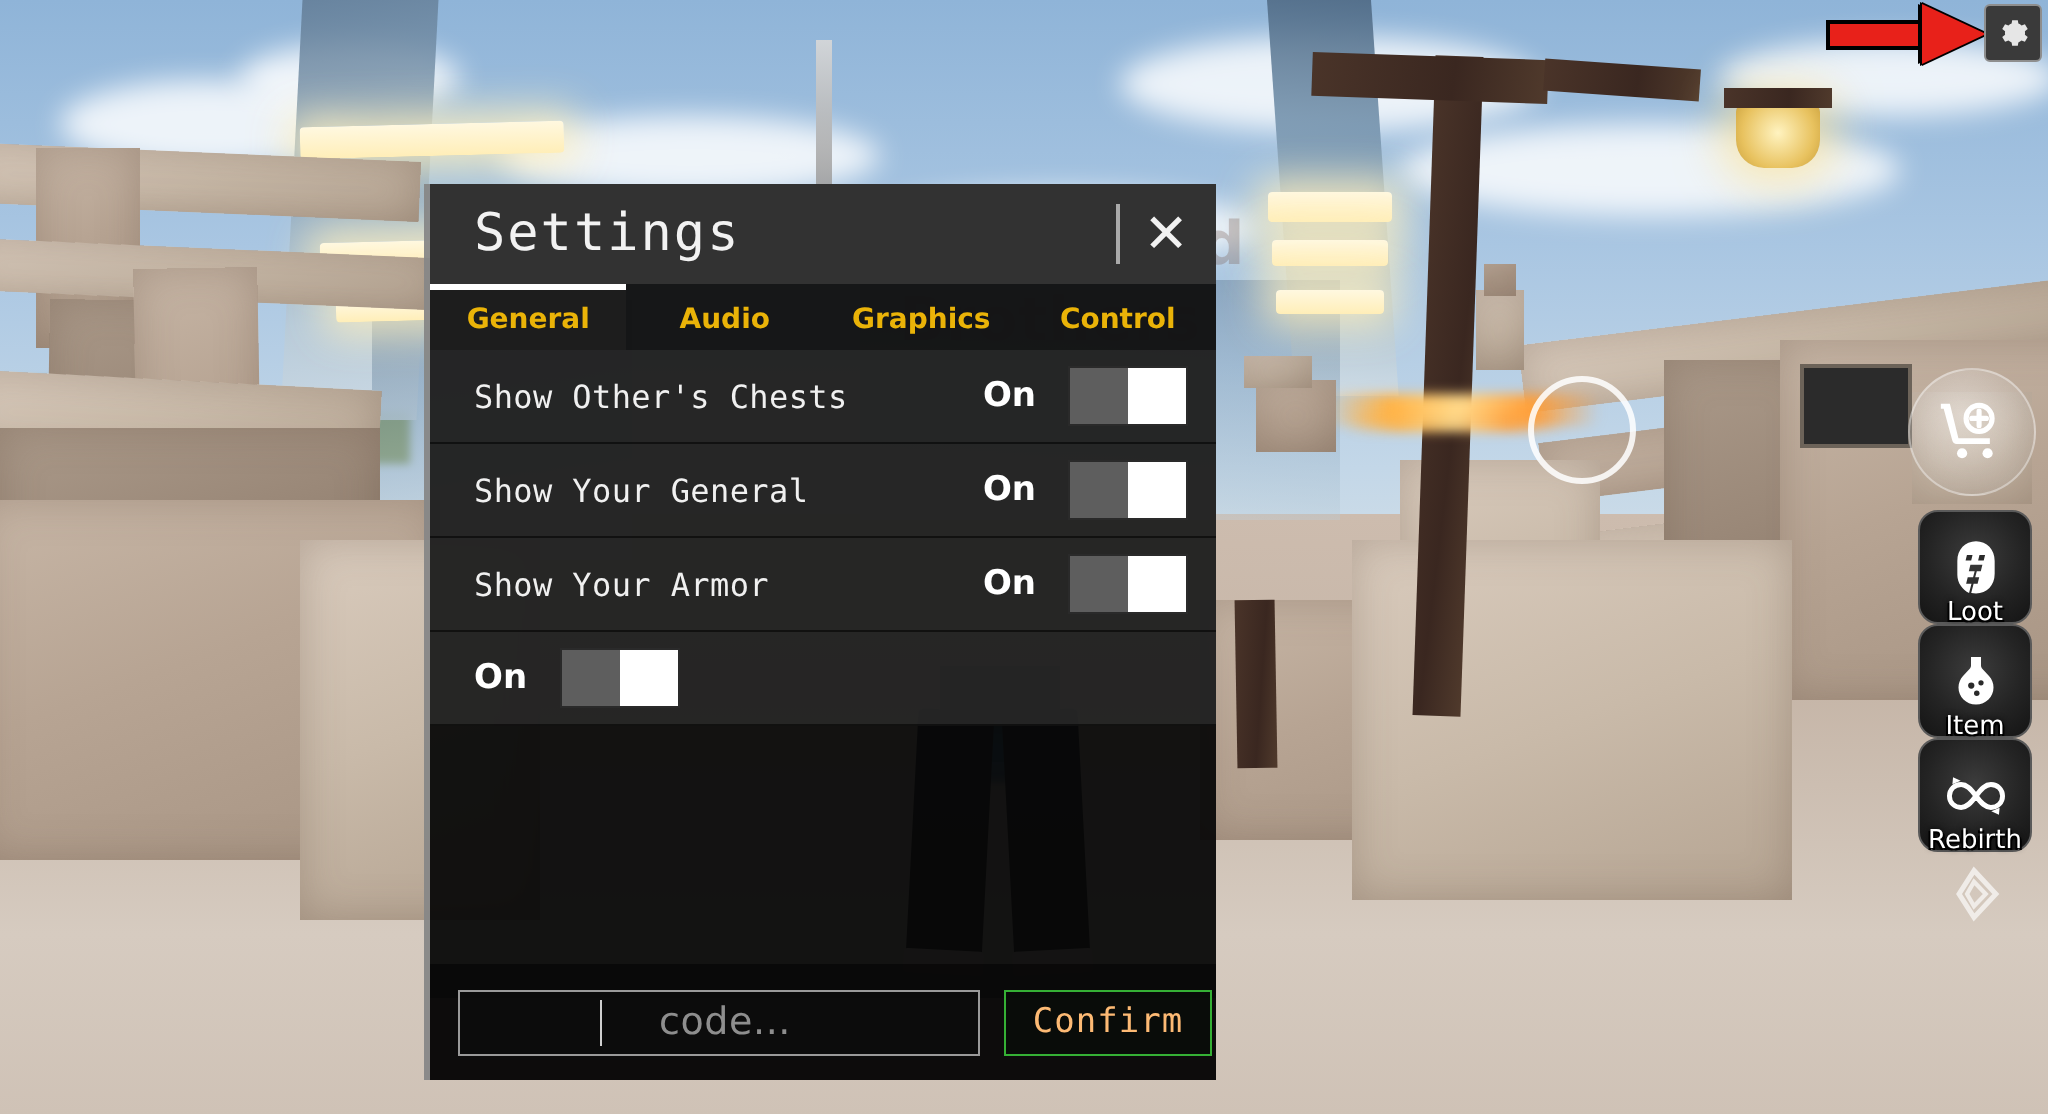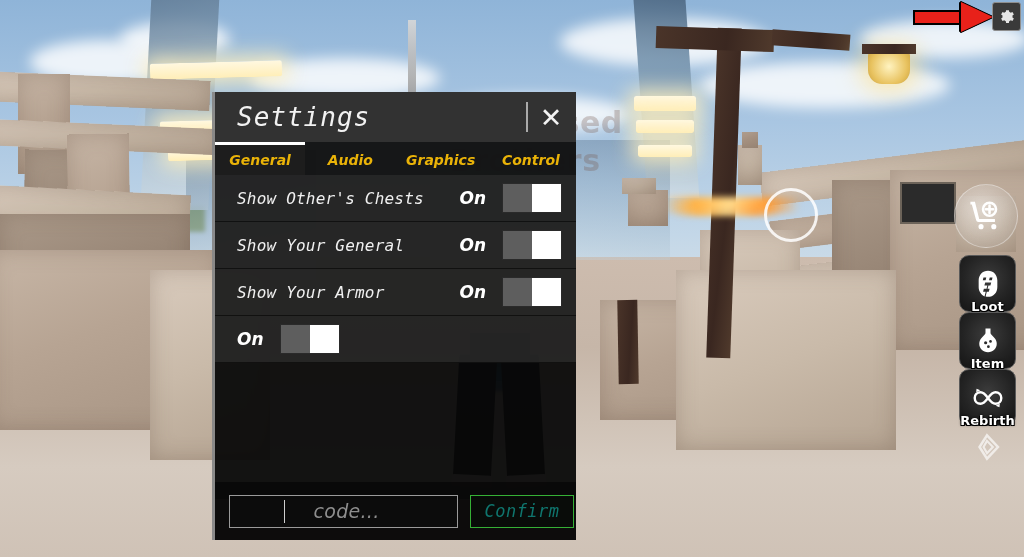--- a/index.html
+++ b/index.html
@@ -190,21 +190,21 @@
     flex-direction: column;
     align-items: center;
     justify-content: center;
   }
   .hud-btn .lbl {
     position: absolute;
     bottom: -3px;
     left: 0; right: 0;
     text-align: center;
     font-size: 13px;
-    font-weight: bold;
+    font-weight: normal;
     color: #fff;
     text-shadow: 0 0 3px #000, 1px 1px 0 #000, -1px 1px 0 #000;
     font-family: "DejaVu Sans", sans-serif;
   }
   #hud-loot   { top: 255px; }
   #hud-item   { top: 312px; }
   #hud-rebirth{ top: 369px; }
   .emblem-btn {
     position: absolute;
     right: 20px; top: 430px;
@@ -226,25 +226,24 @@
     line-height: 1.25;
     color: rgba(120,88,78,.30);
     letter-spacing: .5px;
     pointer-events: none;
   }
 
   
   .panel {
     position: absolute;
     left: 212px; top: 92px;
-    width: 364px; height: 448px;
+    width: 396px; height: 448px;
     background: rgba(10,10,10,.88);
     border-left: 3px solid rgba(225,225,225,.55);
     box-sizing: border-box;
-    font-style: italic;
   }
   .panel-header {
     position: relative;
     height: 50px;
     background: #323232;
     display: flex;
     align-items: center;
     padding-left: 22px;
     box-sizing: border-box;
   }
@@ -382,21 +381,21 @@
   .confirm-btn {
     width: 104px; height: 33px;
     background: rgba(8,12,8,.75);
     border: 1px solid #35b035;
     box-sizing: border-box;
     display: flex;
     align-items: center;
     justify-content: center;
     font-family: "DejaVu Sans Mono", monospace;
     font-size: 17px;
-    color: #0f766e;
+    color: #fdba74;
     letter-spacing: .5px;
   }
 </style>
 </head>
 <body>
 
 <div id="stage">
 
   <div class="scene">
     <div class="cloud" style="left:30px;  top:40px;  width:150px; height:44px;"></div>

